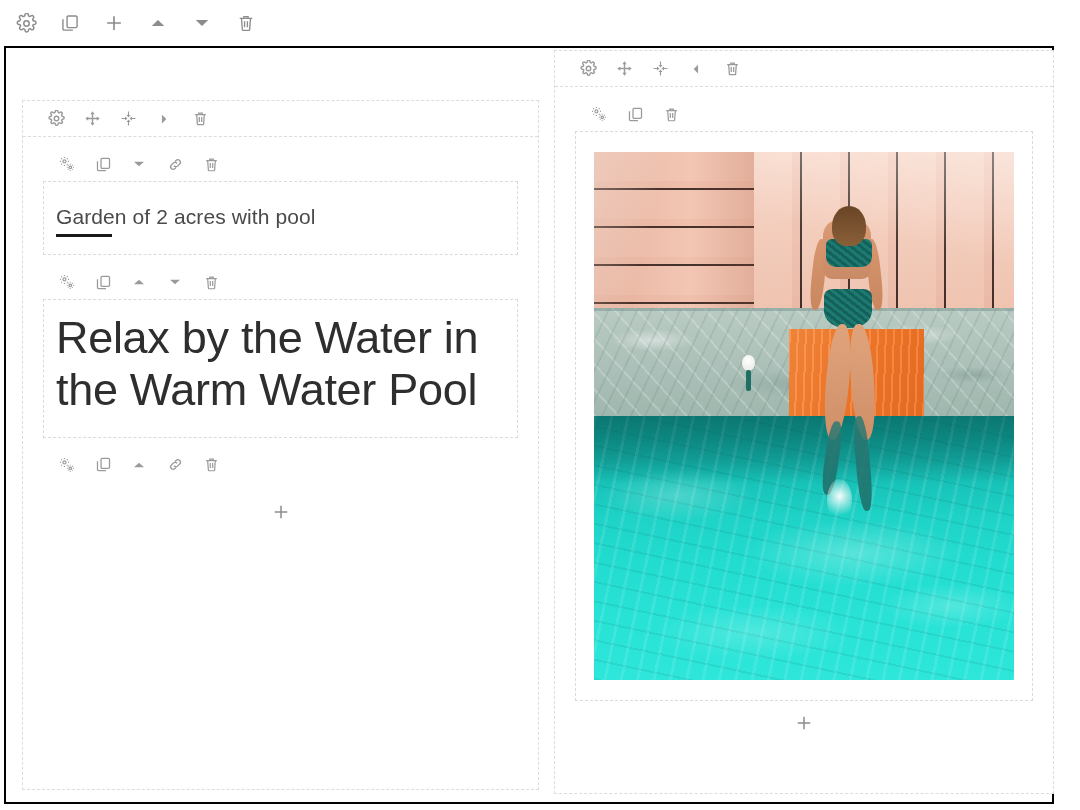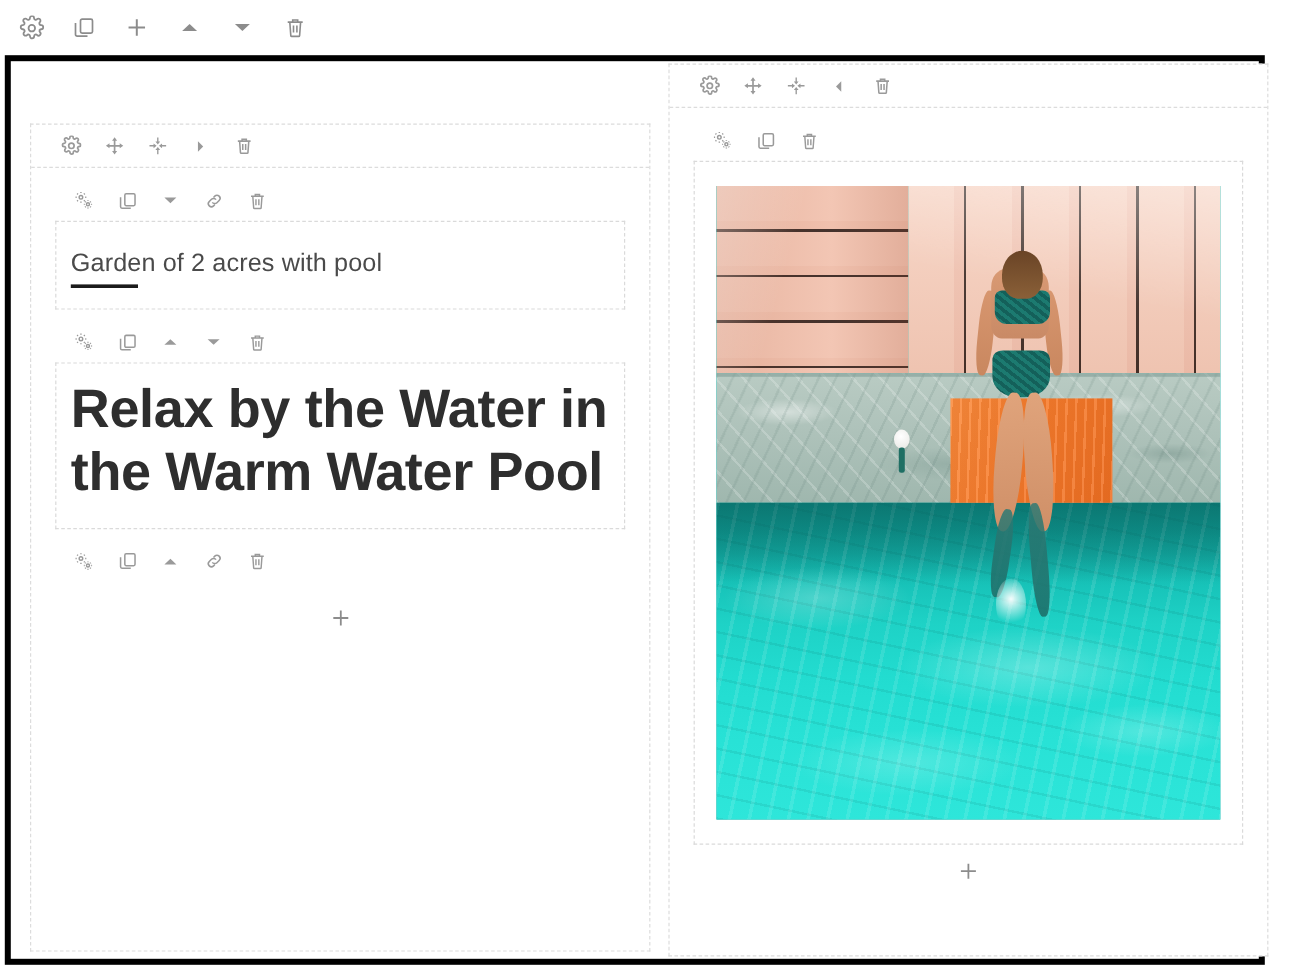--- a/index.html
+++ b/index.html
@@ -34,21 +34,21 @@
     gap: 16px;
     padding-left: 4px;
   }
   .toolbar-global .tb-icon { width: 28px; height: 28px; }
 
   
   .canvas {
     position: absolute;
     left: 4px; top: 46px;
     width: 1050px; height: 758px;
-    border: 5px solid #000000;
+    border: 2px solid #000000;
     background: #fff;
   }
 
   .columns {
     position: absolute;
     left: 0; top: 0;
     width: 100%; height: 100%;
   }
 
   
@@ -105,21 +105,21 @@
     position: absolute;
     left: 12px; bottom: 17px;
     width: 56px; height: 3px;
     background: #1b1b1b;
   }
 
   .heading-box { padding: 12px 12px 20px 12px; }
   .heading-box .text {
     font-size: 45px;
     line-height: 1.16;
-    font-weight: 700;
+    font-weight: 400;
     color: #2e2e2e;
     letter-spacing: -0.3px;
     margin: 0;
   }
 
   .para-box { padding: 14px 14px 16px 12px; }
   .para-box .text {
     font-size: 16.5px;
     line-height: 1.72;
     color: #54585c;

